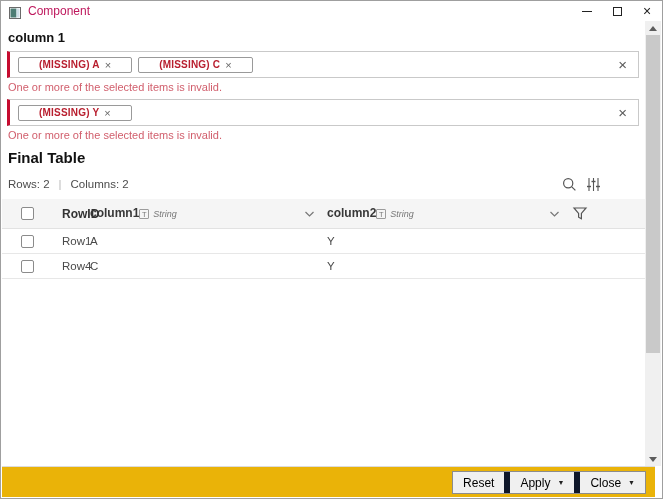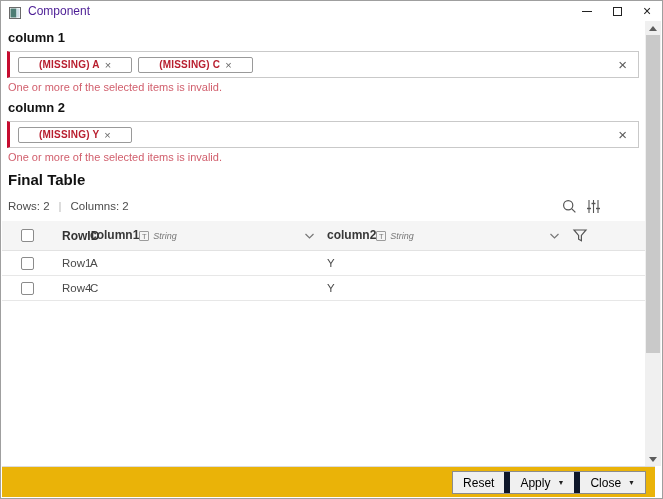--- a/index.html
+++ b/index.html
@@ -5,21 +5,21 @@
   * { box-sizing: border-box; margin: 0; padding: 0; }
   html,body { width: 663px; height: 499px; }
   body { font-family: "Liberation Sans", sans-serif; background: #e8e8e8; }
   .window {
     position: relative; width: 663px; height: 499px; background: #fff;
     border: 1px solid #9f9f9f; overflow: hidden;
   }
   
   .titlebar { position: absolute; top: 0; left: 0; right: 0; height: 20px; background: #fff; display: flex; align-items: center; }
   .app-icon { margin-left: 8px; width: 12px; height: 12px; display: inline-block; }
-  .title-text { margin-left: 7px; font-size: 12px; color: #4c1d95; }
+  .title-text { margin-left: 7px; font-size: 12px; color: #be185d; }
   .win-controls { position: absolute; right: 0; top: 0; height: 20px; display: flex; }
   .win-btn { width: 30px; height: 20px; display: flex; align-items: center; justify-content: center; color: #222; cursor: default; }
   .min-glyph { width: 10px; height: 1px; background: #222; display: inline-block; }
   .max-glyph { width: 9px; height: 9px; border: 1px solid #222; display: inline-block; }
   .close-glyph { font-size: 14px; line-height: 14px; color: #222; }
   
   .content { position: absolute; top: 20px; left: 1px; right: 17px; bottom: 32px; overflow: hidden; background: #fff; }
   .heading { margin: 0 0 0 6px; font-size: 13px; font-weight: bold; color: #111; }
   .h1a { margin-top: 9px; }
   .h2a { margin-top: 7px; }
@@ -110,21 +110,20 @@
         <span class="chip-x">×</span>
       </span>
       <span class="chip">
         <span class="chip-text">(MISSING) C</span>
         <span class="chip-x">×</span>
       </span>
       <span class="clear-x">×</span>
     </div>
     <div class="error-text">One or more of the selected items is invalid.</div>
 
-    <div class="heading h2a">column 2</div>
     <div class="multiselect">
       <span class="chip">
         <span class="chip-text">(MISSING) Y</span>
         <span class="chip-x">×</span>
       </span>
       <span class="clear-x">×</span>
     </div>
     <div class="error-text">One or more of the selected items is invalid.</div>
 
     <div class="final-table-heading">Final Table</div>

